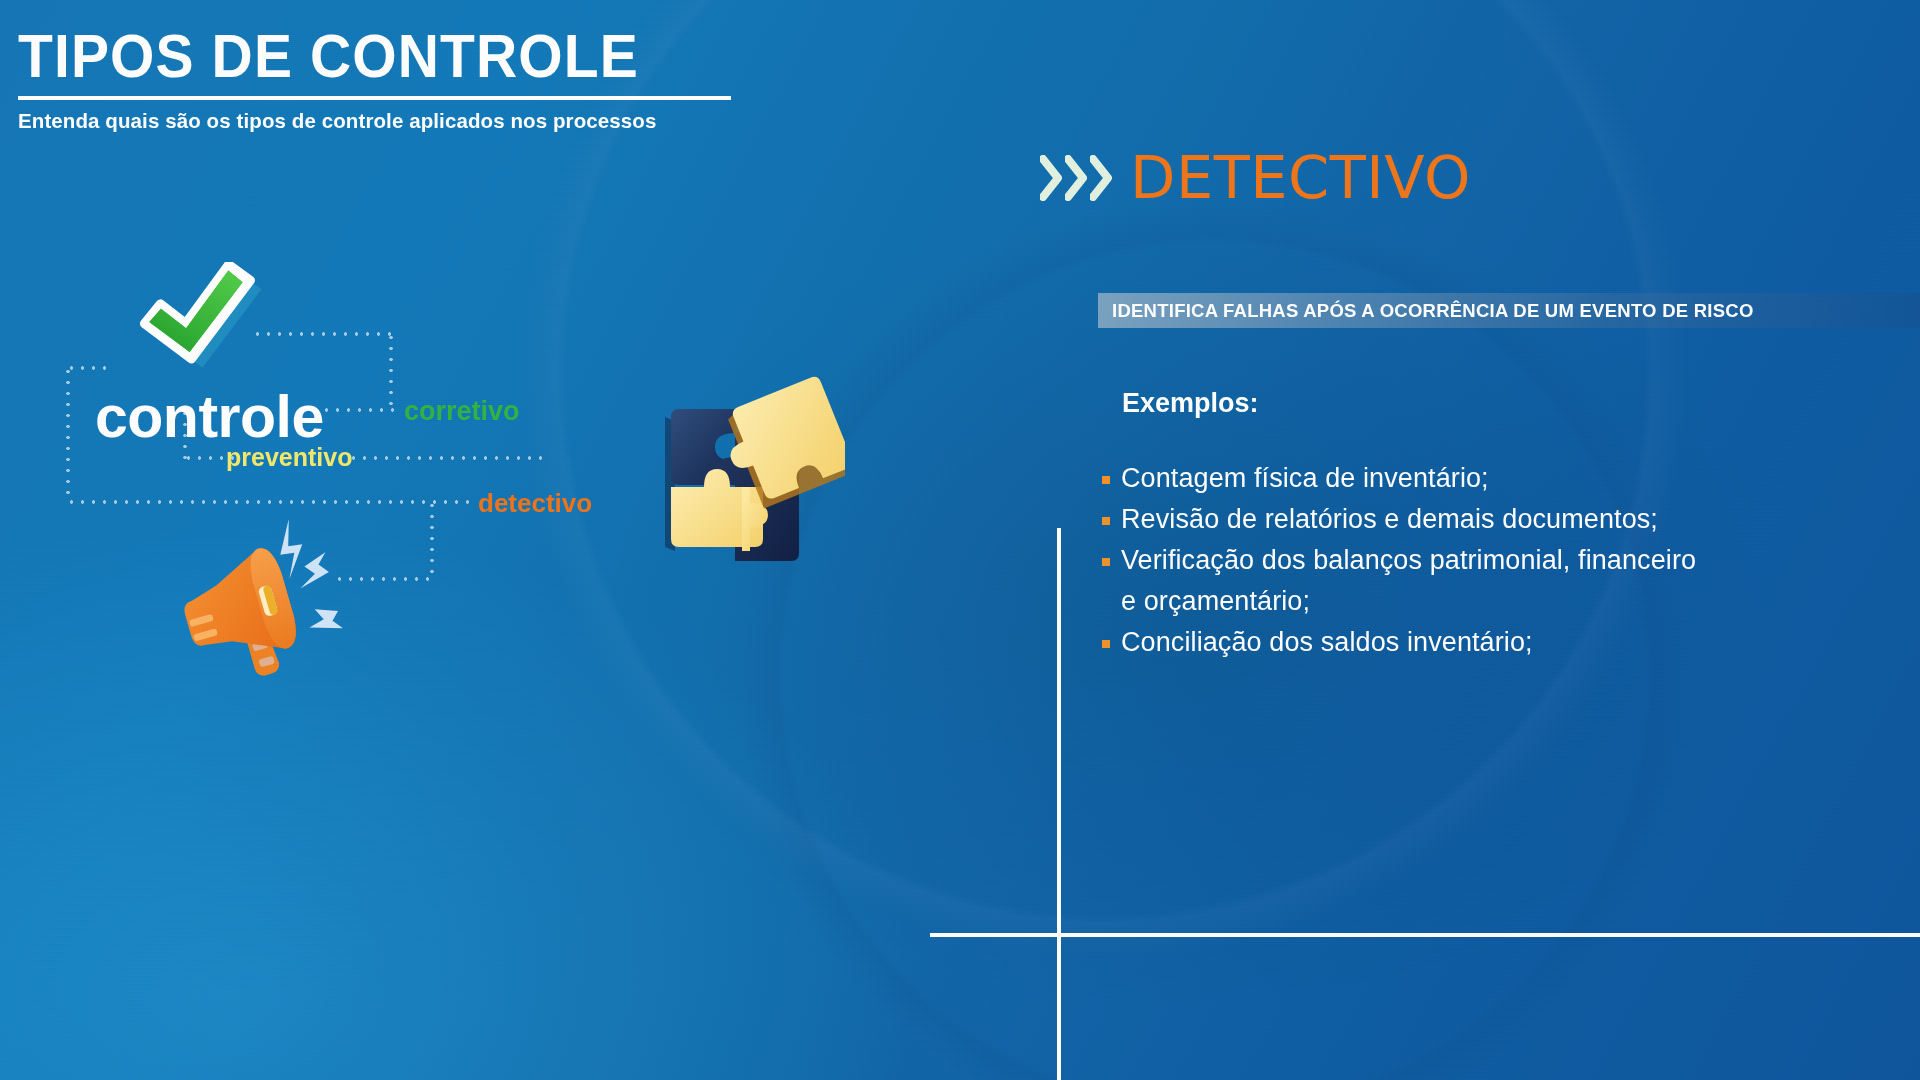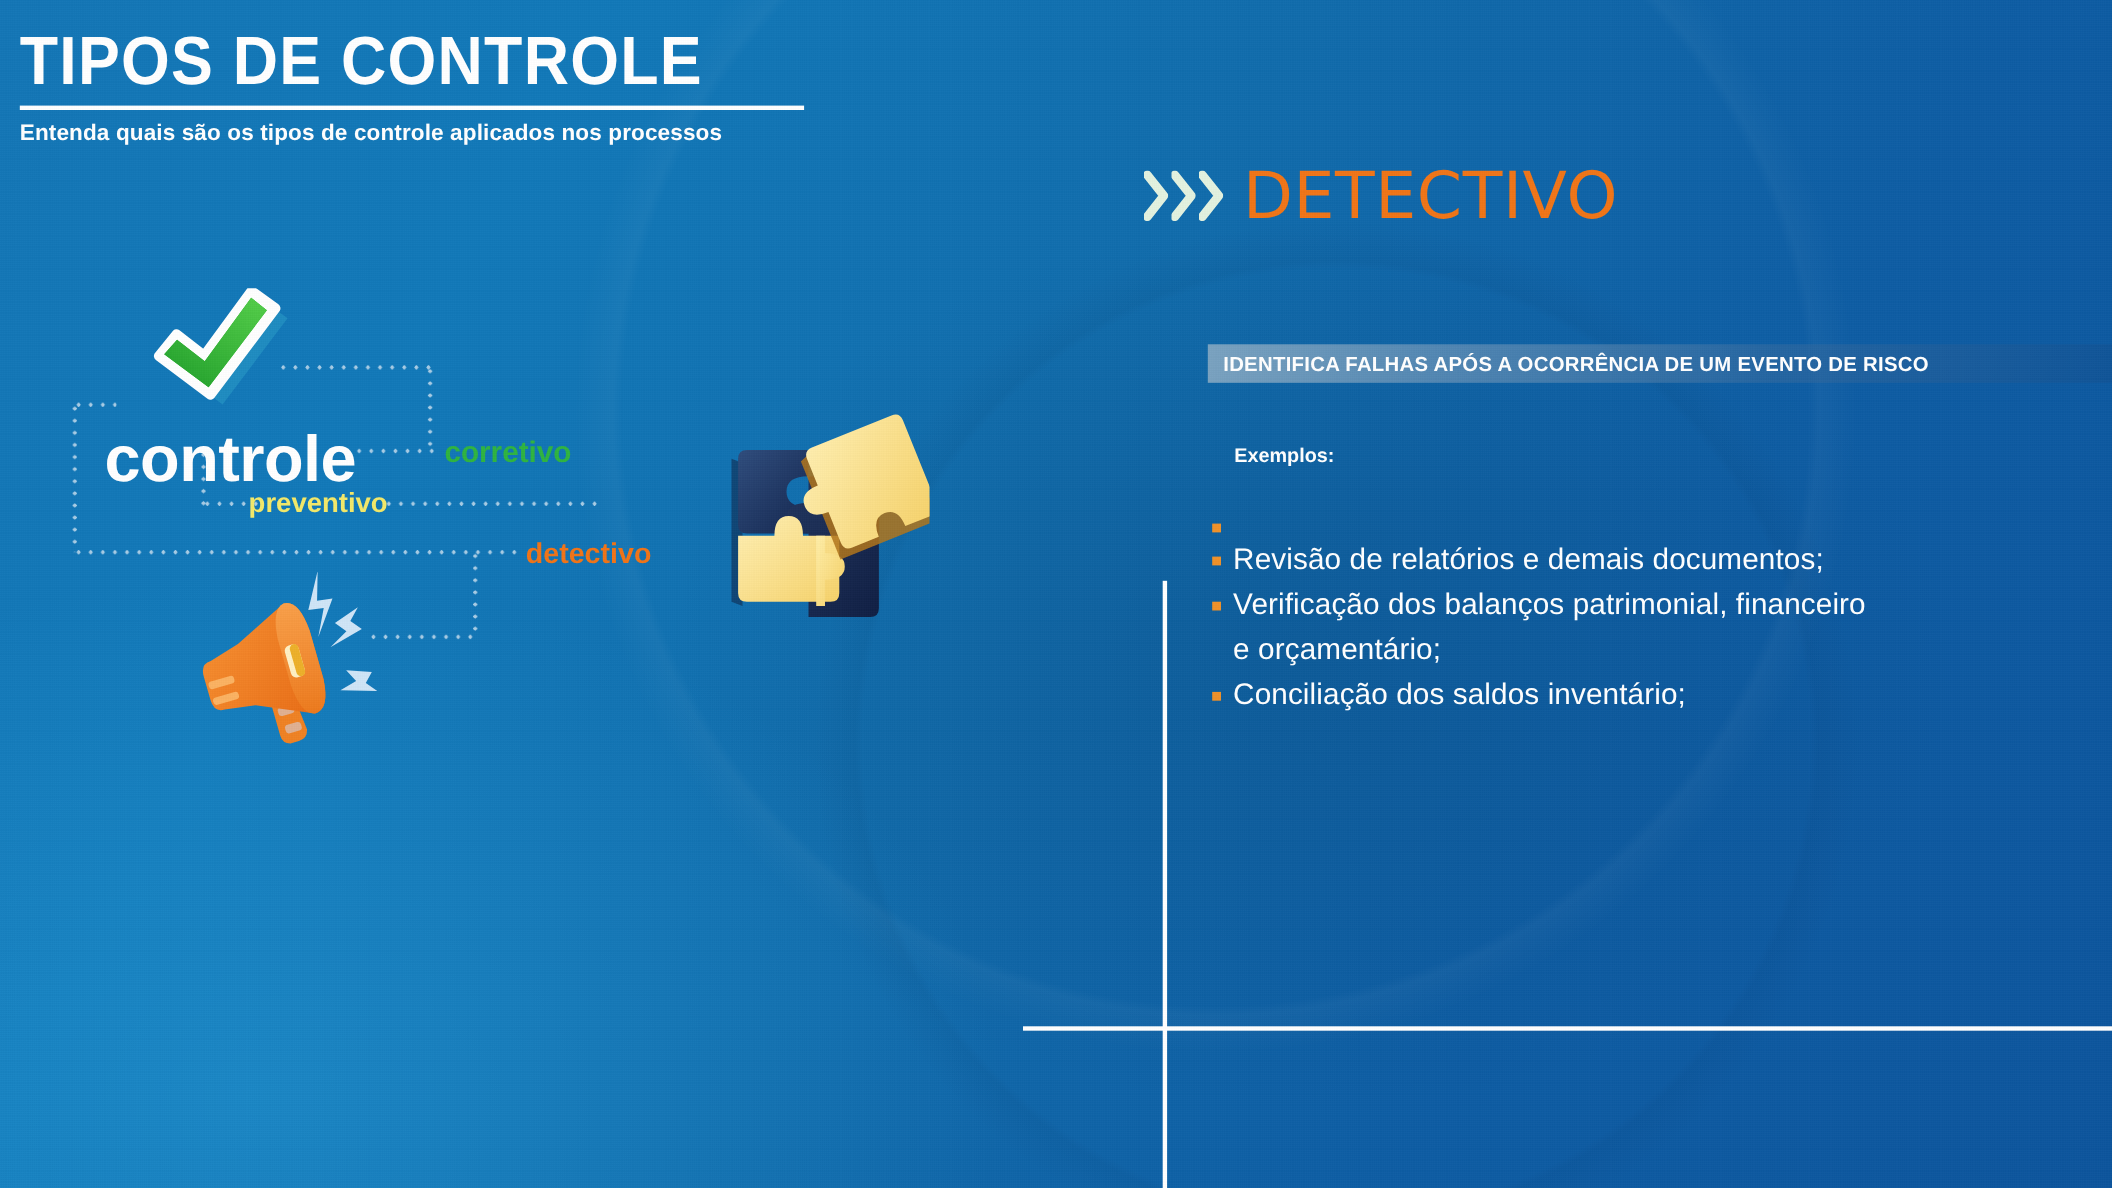--- a/index.html
+++ b/index.html
@@ -64,29 +64,29 @@
   #detective-head{position:absolute;left:1040px;top:148px;display:flex;align-items:center;gap:18px;}
   #chevrons{display:flex;gap:3px;align-items:center;}
   #heading-detectivo{
     color:#f07518;font-size:59px;font-weight:400;letter-spacing:.5px;line-height:1;
     font-family:"DejaVu Sans","Liberation Sans",sans-serif;
   }
 
   #banner{
     position:absolute;left:1098px;top:293px;width:822px;height:35px;
     background:linear-gradient(100deg, rgba(146,176,198,.82) 0%, rgba(110,150,185,.70) 26%, rgba(55,108,160,.55) 62%, rgba(20,78,140,.42) 100%);
-    display:flex;align-items:center;margin-top:20px;
+    display:flex;align-items:center;
   }
   #banner-text{
     color:#ffffff;font-size:18.5px;font-weight:700;letter-spacing:.25px;
     padding-left:14px;white-space:nowrap;
   }
 
   #examples-label{
-    position:absolute;left:1122px;top:404px;color:#ffffff;font-size:18px;font-weight:600;
+    position:absolute;left:1122px;top:388px;color:#ffffff;font-size:27px;font-weight:600;
   }
   #bullets{position:absolute;left:1102px;top:461px;width:800px;}
   .bullet-row{display:flex;align-items:flex-start;margin-bottom:7px;}
   .bullet-mark{
     width:8px;height:8px;background:#f0922a;margin-top:15px;margin-right:11px;flex:0 0 auto;
   }
   .bullet-indent{width:19px;flex:0 0 auto;}
   .bullet-text{
     color:#ffffff;font-size:27px;font-weight:500;line-height:34px;letter-spacing:.1px;white-space:nowrap;
   }
@@ -232,20 +232,21 @@
 
   <div id="banner">
     <div id="banner-text">IDENTIFICA FALHAS APÓS A OCORRÊNCIA DE UM EVENTO DE RISCO</div>
   </div>
 
   <div id="examples-label">Exemplos:</div>
 
   <div id="bullets">
       <div class="bullet-row">
         <div class="bullet-mark" style="background: rgb(240, 146, 42);"></div>
+        <div class="bullet-text">Contagem física de inventário;</div>
       </div>
       <div class="bullet-row">
         <div class="bullet-mark" style="background: rgb(240, 146, 42);"></div>
         <div class="bullet-text">Revisão de relatórios e demais documentos;</div>
       </div>
       <div class="bullet-row">
         <div class="bullet-mark" style="background: rgb(240, 146, 42);"></div>
         <div class="bullet-text">Verificação dos balanços patrimonial, financeiro</div>
       </div>
       <div class="bullet-row">

